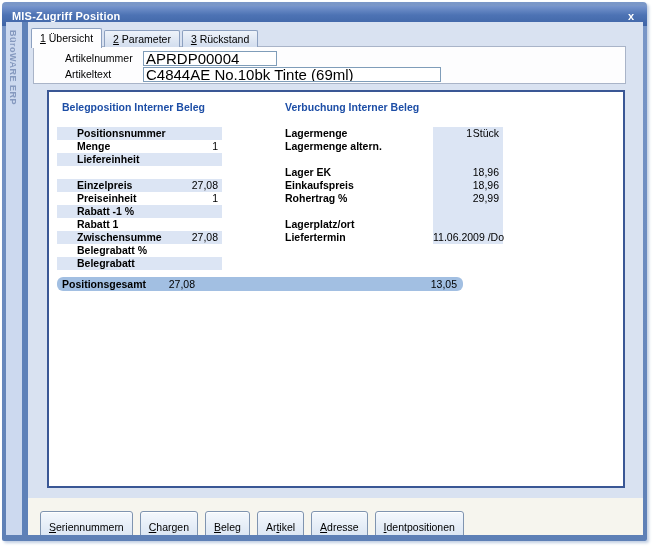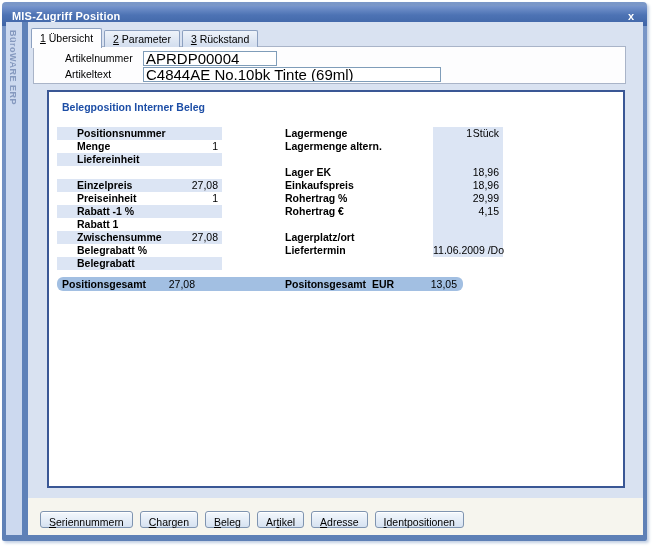--- a/index.html
+++ b/index.html
@@ -92,21 +92,21 @@
   .total-band .l1{left:5px;font-weight:bold;}
   .total-band .v1{left:80px;width:58px;text-align:right;}
   .total-band .l2{left:228px;font-weight:bold;}
   .total-band .v2{right:6px;}
   
   .bottom-bar{
     position:absolute;left:22px;right:0;top:476px;bottom:0;background:#f6f5ee;
   }
   .btn-row{position:absolute;left:12px;top:13px;display:flex;gap:7px;}
   .wbtn{
-    height:17px;line-height:16px;padding:2px 8px;
+    height:31px;line-height:16px;padding:2px 8px;
     background:linear-gradient(180deg,#f4f8fd,#d6e2f1);
     border:1px solid #7f94b0;border-radius:3px;
     font-family:"Liberation Sans", sans-serif;font-size:10.5px;color:#000;
     box-shadow:0 1px 0 #ffffff inset;cursor:default;white-space:nowrap;
   }
 </style>
 </head>
 <body>
 
 <div class="window">
@@ -133,20 +133,21 @@
         <input class="form-input short" type="text" value="APRDP00004" style="">
       </div>
       <div class="form-row r2">
         <span class="form-label">Artikeltext</span>
         <input class="form-input long" type="text" value="C4844AE No.10bk Tinte (69ml)" style="">
       </div>
     </div>
 
     <div class="main-panel">
       <div class="sec-header left">Belegposition Interner Beleg</div>
+      <div class="sec-header right">Verbuchung Interner Beleg</div>
 
       <div class="lrows">
 
       <div class="lrow hl">
             <span class="lbl">Positionsnummer</span>
             <span class="val"></span>
           </div>
           <div class="lrow">
             <span class="lbl">Menge</span>
             <span class="val">1</span>
@@ -223,27 +224,20 @@
             <span class="lbl">Einkaufspreis</span>
             <span class="blk">
               <span class="val">18,96</span>
               <span class="unit"></span>
             </span>
           </div>
           <div class="rrow">
             <span class="lbl">Rohertrag %</span>
             <span class="blk">
               <span class="val">29,99</span>
-              <span class="unit"></span>
-            </span>
-          </div>
-          <div class="rrow">
-            <span class="lbl">Rohertrag €</span>
-            <span class="blk">
-              <span class="val">4,15</span>
               <span class="unit"></span>
             </span>
           </div>
           <div class="rrow spacer">
             <span class="lbl"></span>
             <span class="blk">
               <span class="val"></span>
               <span class="unit"></span>
             </span>
           </div>
@@ -259,21 +253,20 @@
             <span class="blk">
               <span class="val">11.06.2009 /Do</span>
               <span class="unit"></span>
             </span>
           </div>
         </div>
 
       <div class="total-band">
         <span class="l1">Positionsgesamt</span>
         <span class="v1">27,08</span>
-        <span class="l2">Positonsgesamt  EUR</span>
         <span class="v2">13,05</span>
       </div>
     </div>
 
     <div class="bottom-bar">
       <div class="btn-row">
 
       <button class="wbtn"><span></span><span class="mn">S</span><span>eriennummern</span></button>
           <button class="wbtn"><span></span><span class="mn">C</span><span>hargen</span></button>
           <button class="wbtn"><span></span><span class="mn">B</span><span>eleg</span></button>

